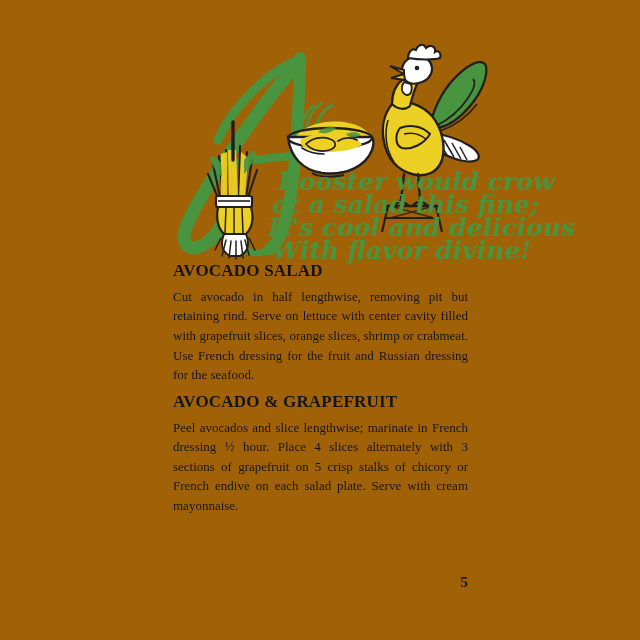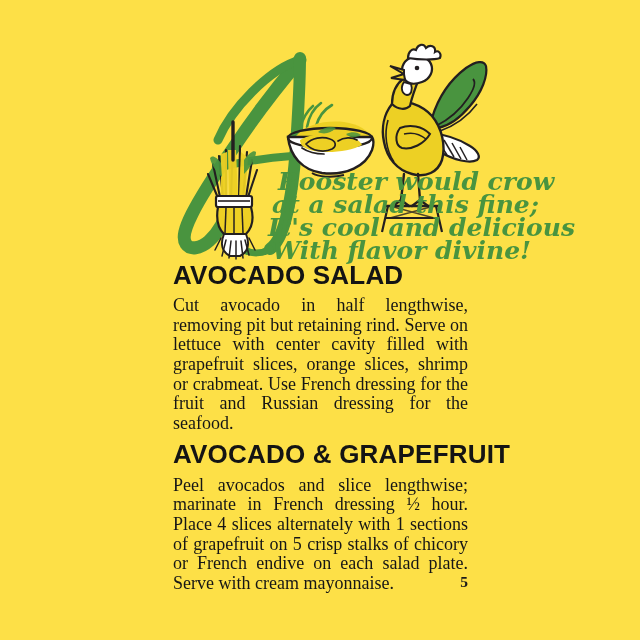--- a/index.html
+++ b/index.html
@@ -13,21 +13,21 @@
     height: 640px;
     overflow: hidden;
     font-family: "Liberation Serif", "DejaVu Serif", serif;
     color: #1a1a1a;
     position: relative;
   }
 
   .page {
     position: absolute;
     inset: 0;
-    background: #fde047;
+    background: #a16207;
   }
 
   
   .illustration {
     position: absolute;
     left: 0;
     top: 0;
     width: 640px;
     height: 272px;
   }
@@ -43,33 +43,33 @@
     position: absolute;
     left: 173px;
     top: 262px;
     width: 295px;
   }
 
   .recipe { margin: 0 0 8px 0; }
   .recipe.second { margin-top: 8px; }
 
   .recipe-title {
-    font-family: Liberation Sans, sans-serif;
+    font-family: Liberation Serif, serif;
     font-weight: bold;
-    font-size: 26px;
+    font-size: 17px;
     letter-spacing: 0.2px;
     color: #141414;
     margin: 0 0 7px 0;
     line-height: 1.05;
     white-space: nowrap;
   }
 
   .recipe-body {
     font-family: "Liberation Serif", "DejaVu Serif", serif;
-    font-size: 18px;
+    font-size: 13px;
     line-height: 19.6px;
     text-align: justify;
     text-justify: inter-word;
     color: #161616;
     margin: 0;
     hyphens: manual;
   }
 
   .page-number {
     position: absolute;
@@ -259,20 +259,20 @@
 
   <div class="content">
 
     <div class="recipe">
       <h2 class="recipe-title">AVOCADO SALAD</h2>
       <p class="recipe-body">Cut avocado in half lengthwise, removing pit but retaining rind. Serve on lettuce with center cavity filled with grapefruit slices, orange slices, shrimp or crabmeat. Use French dressing for the fruit and Russian dressing for the seafood.</p>
     </div>
 
     <div class="recipe second">
       <h2 class="recipe-title">AVOCADO &amp; GRAPEFRUIT</h2>
-      <p class="recipe-body">Peel avocados and slice lengthwise; marinate in French dressing ½ hour. Place 4 slices alternately with 1 sections of grapefruit on 5 crisp stalks of chicory or French endive on each salad plate. Serve with cream mayonnaise.</p>
+      <p class="recipe-body">Peel avocados and slice lengthwise; marinate in French dressing ½ hour. Place 4 slices alternately with 3 sections of grapefruit on 5 crisp stalks of chicory or French endive on each salad plate. Serve with cream mayonnaise.</p>
     </div>
 
   </div>
 
   <div class="page-number">5</div>
 
 </div>
 
 </body></html>

